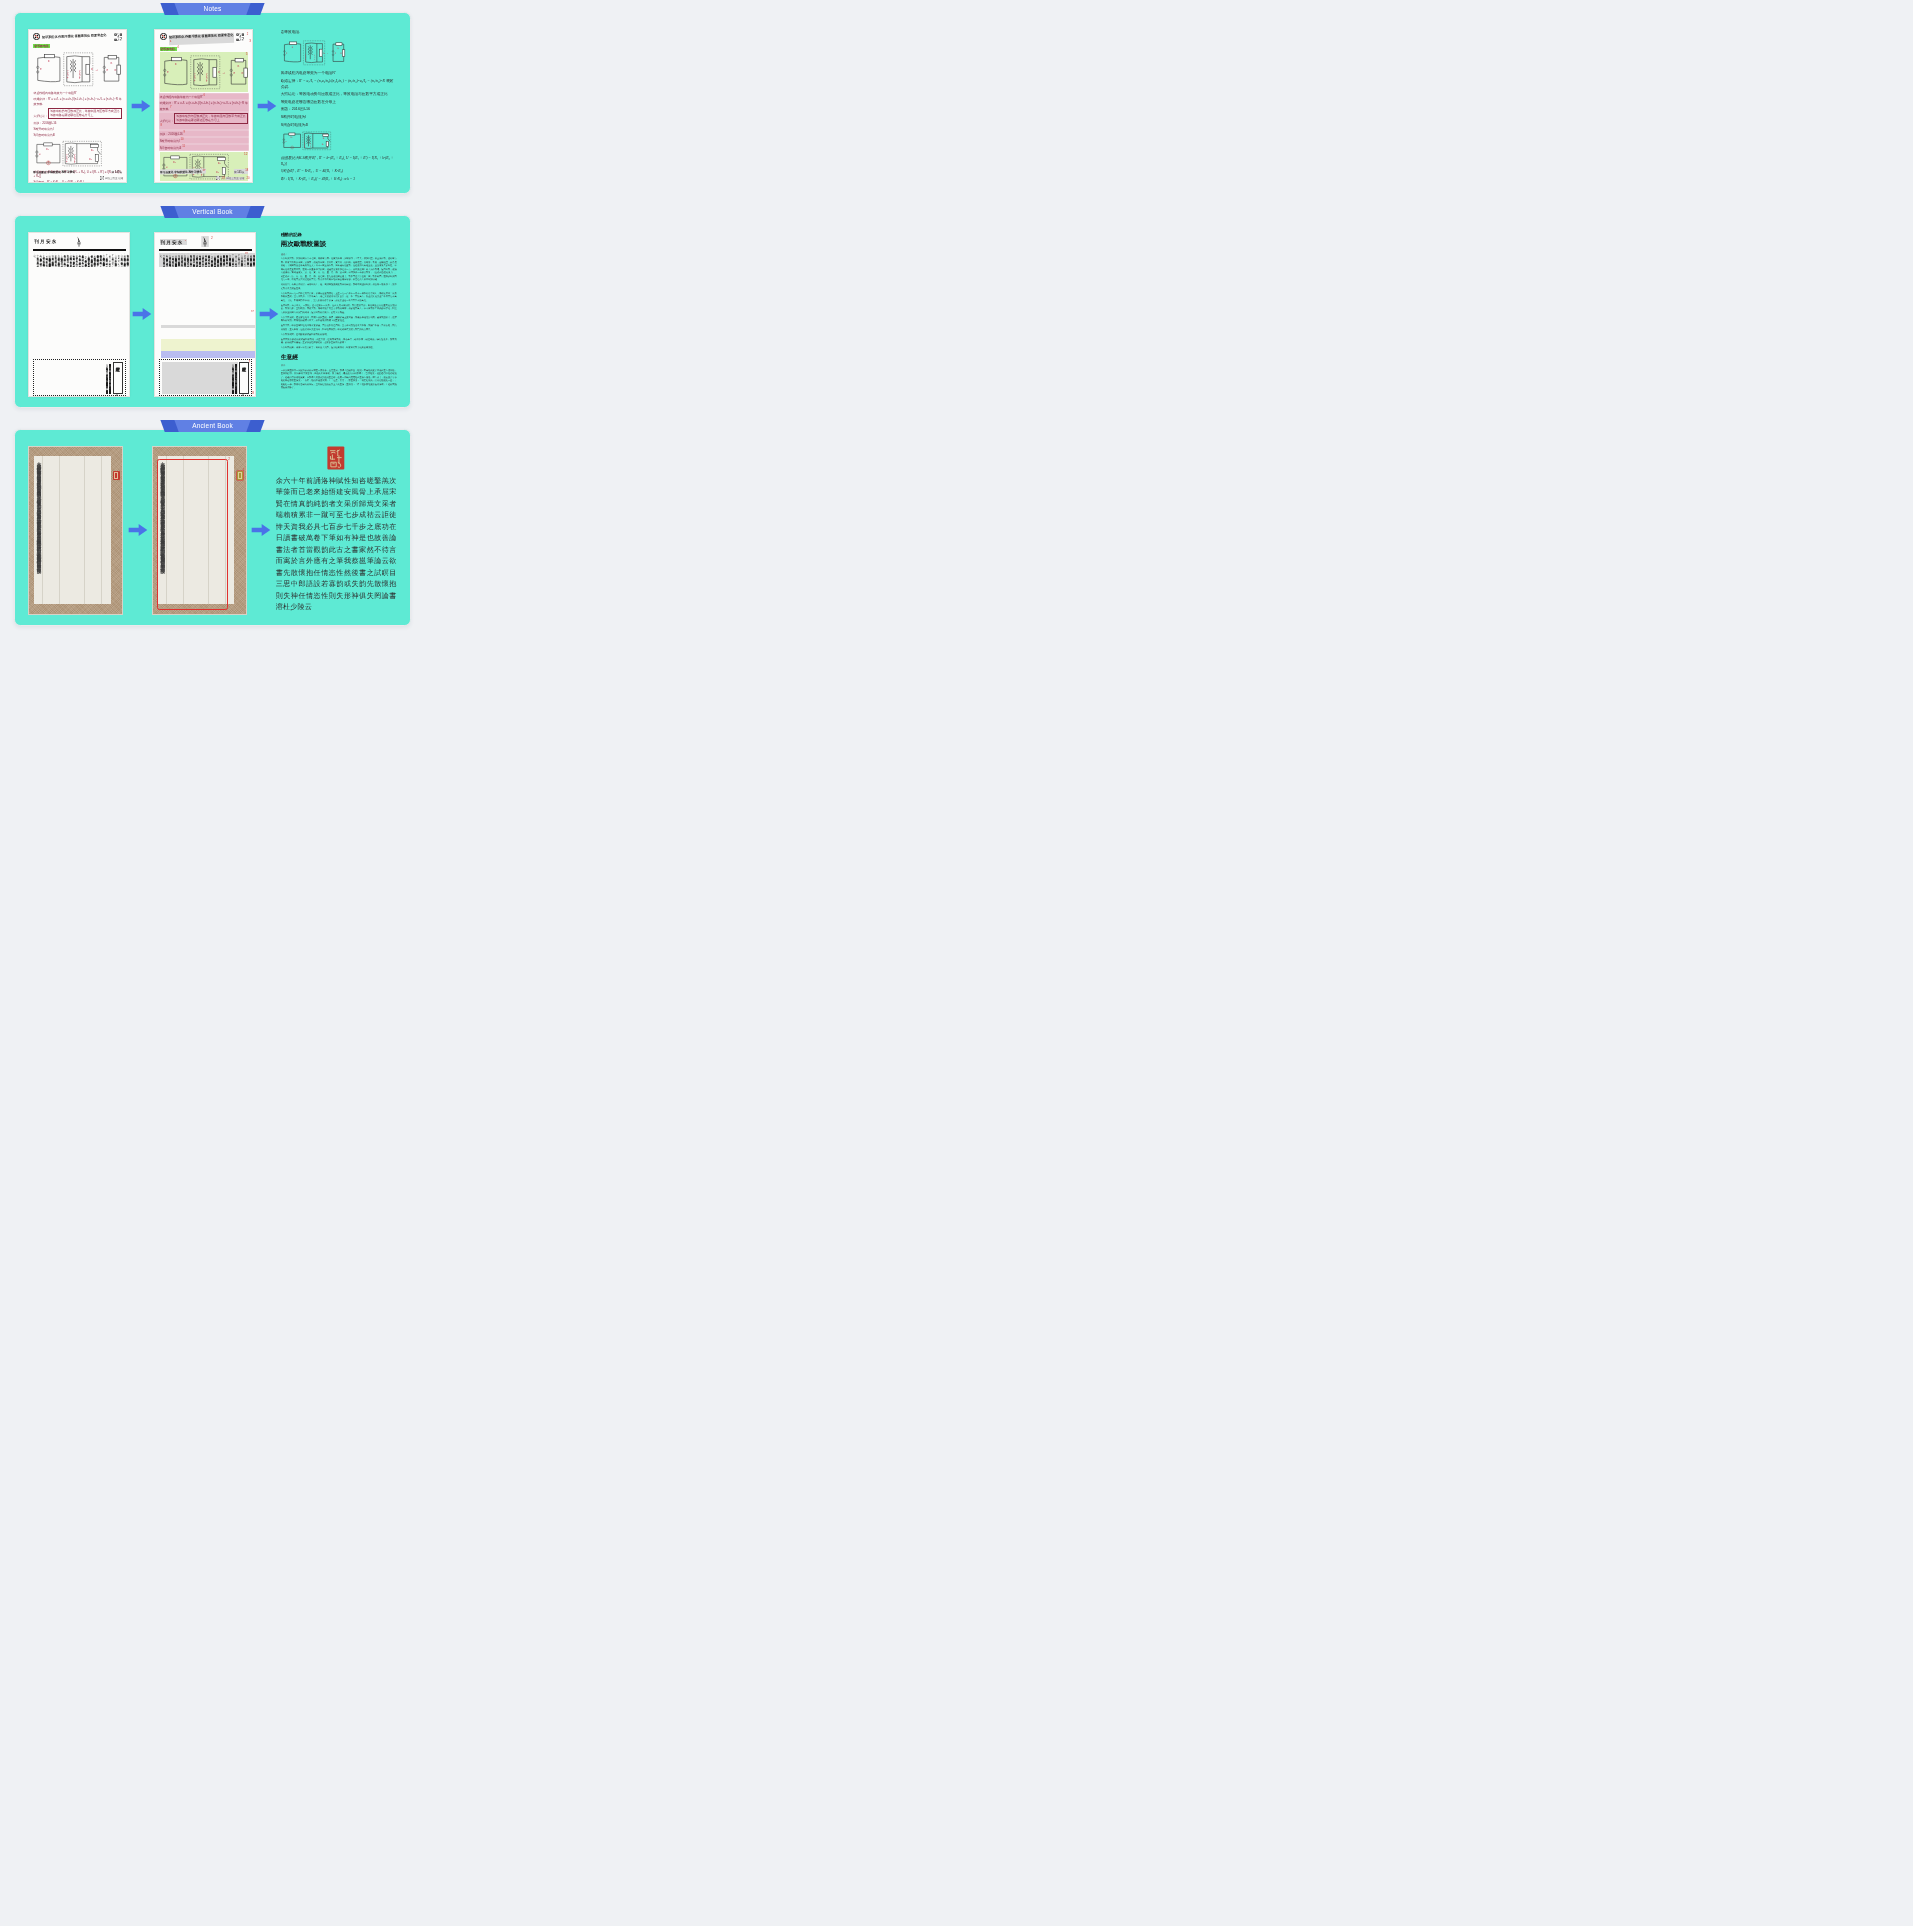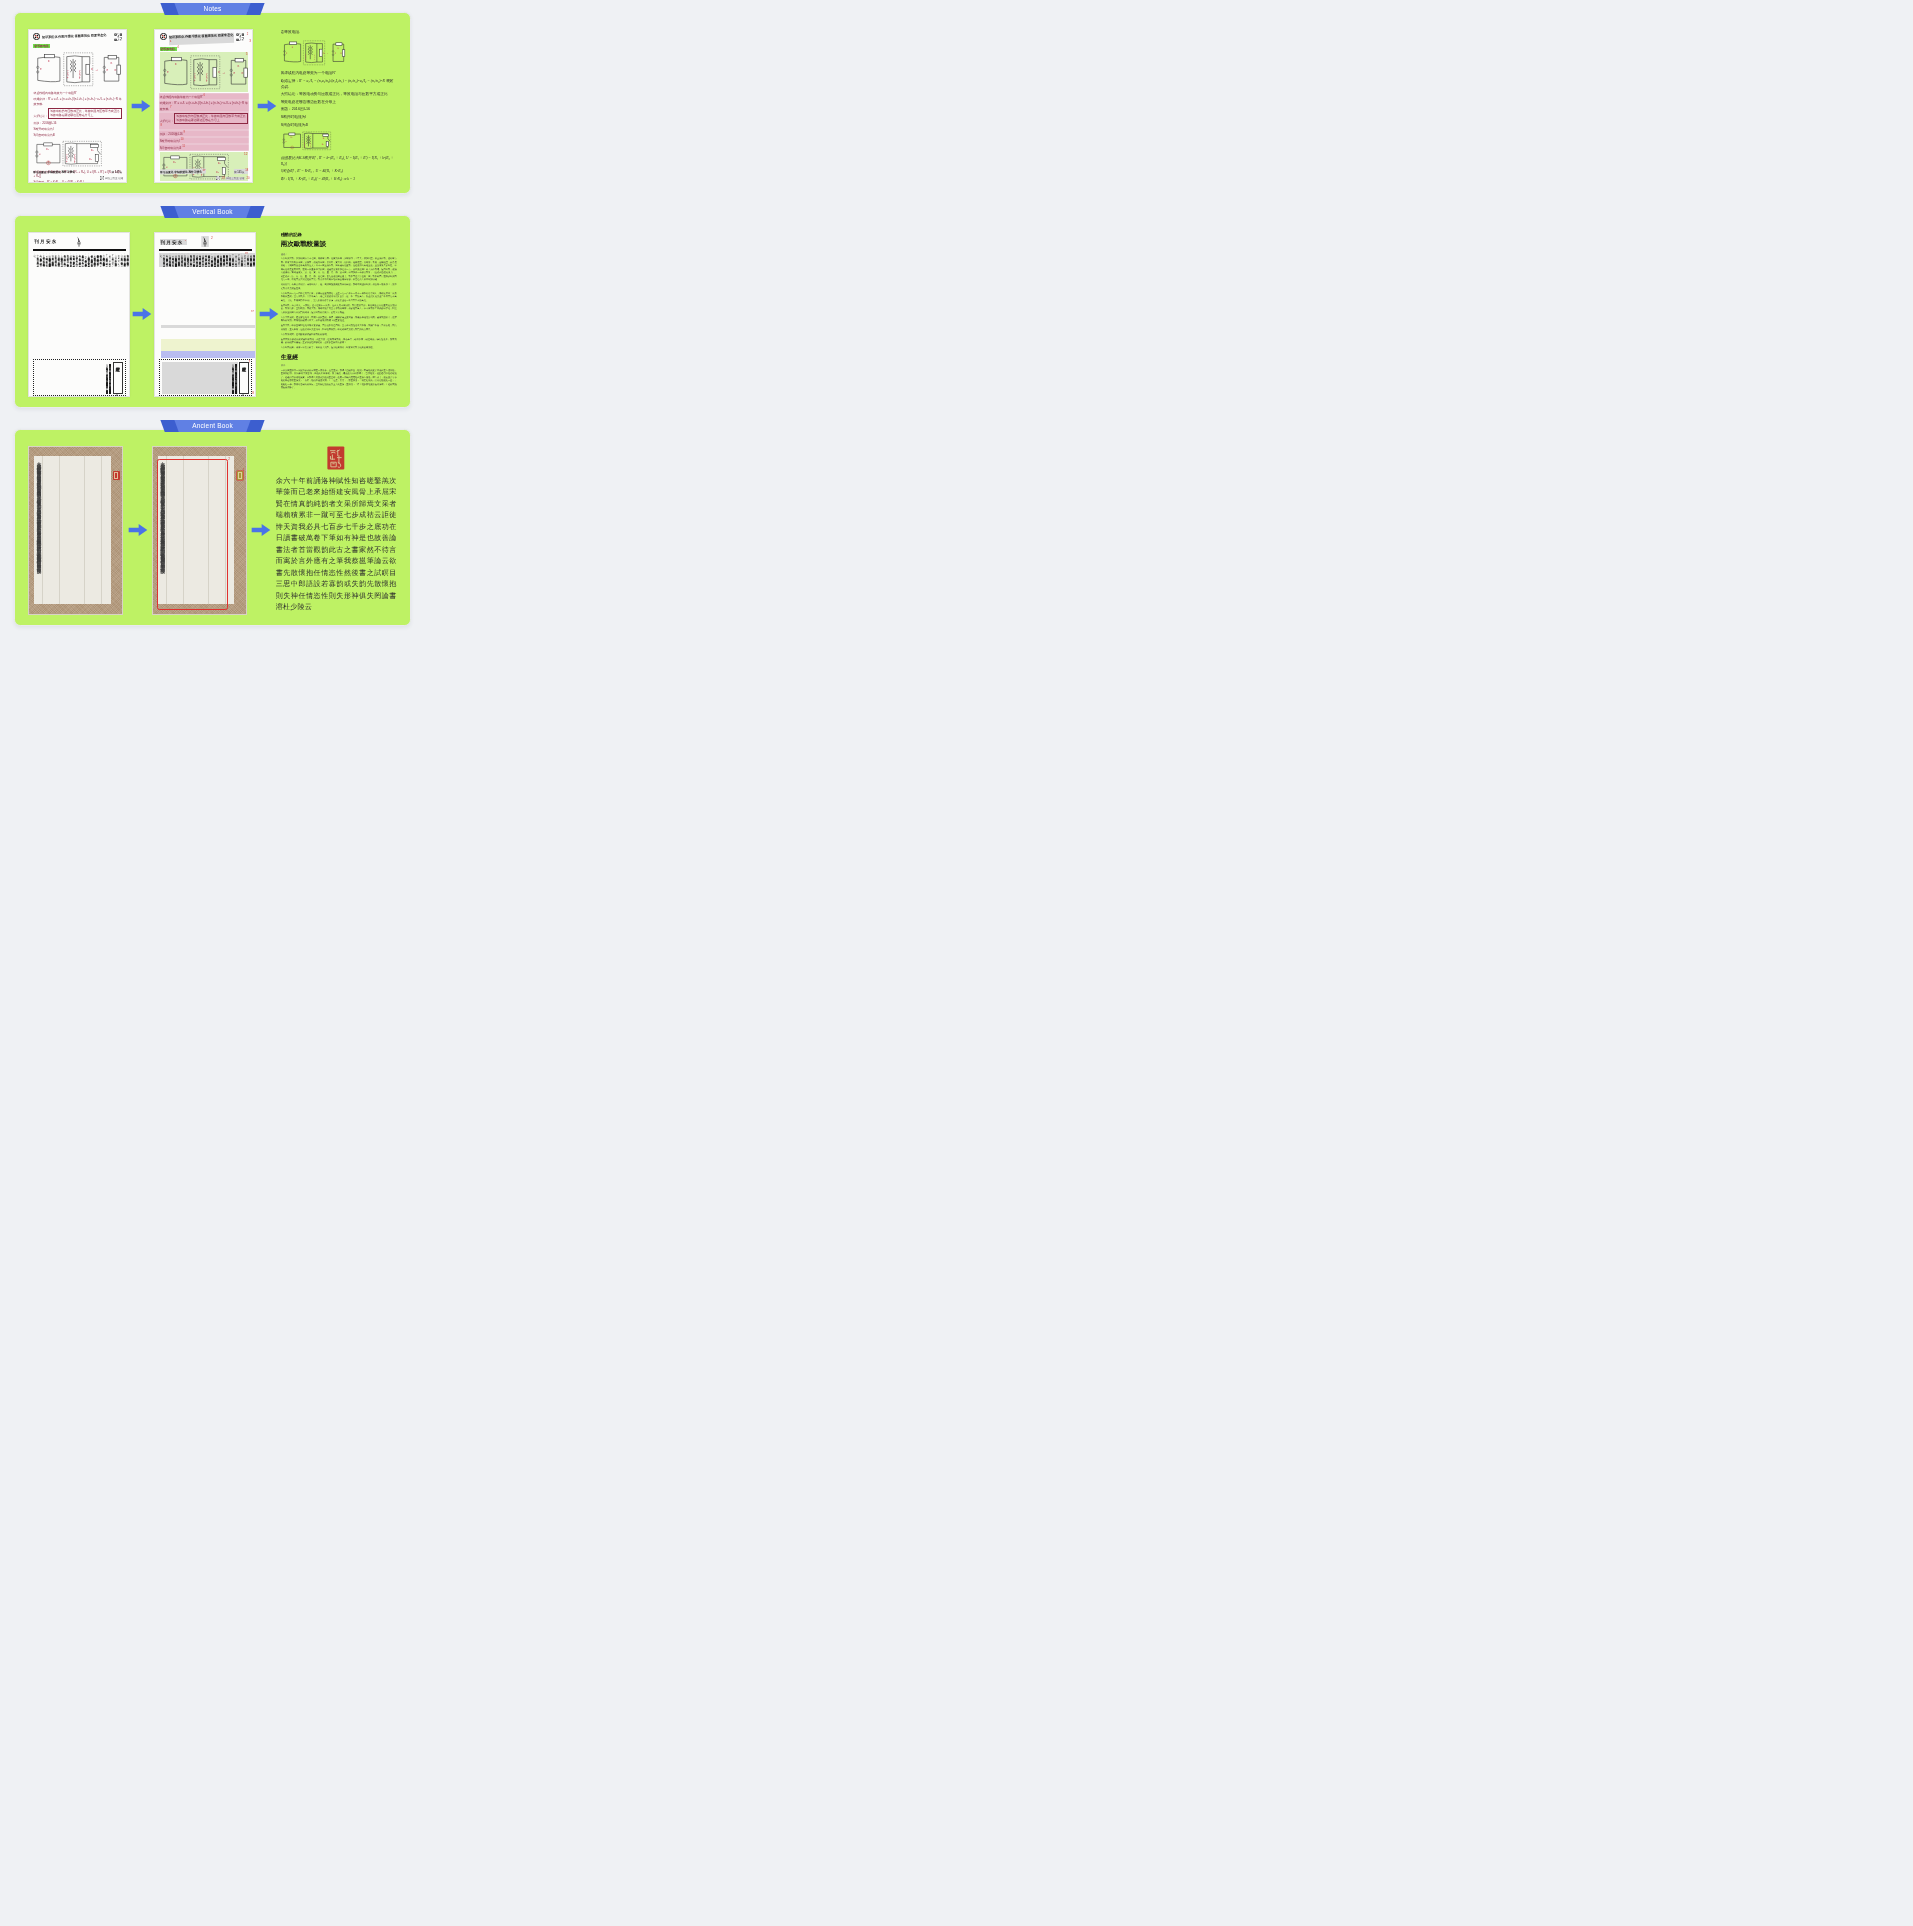--- a/index.html
+++ b/index.html
@@ -3,21 +3,21 @@
 <meta charset="utf-8">
 <style>
   * { margin:0; padding:0; box-sizing:border-box; }
   body { width:425px; background:#eff1f4; font-family:"Liberation Sans", sans-serif; color:#222; }
   .page { width:425px; padding-bottom:7.7px; }
 
   
   .section { position:relative; margin:0 14.3px; }
   .sec-1 { margin-top:11.6px; }
   .sec-2, .sec-3 { margin-top:21px; }
-  .card { position:relative; background:#bef264; border:0.4px solid #e9eaec; border-radius:6.2px;
+  .card { position:relative; background:#5eead4; border:0.4px solid #e9eaec; border-radius:6.2px;
           box-shadow:0 1.2px 3.9px rgba(40,50,80,.07); display:flex; align-items:flex-end;
           justify-content:space-between; padding:16px 13px 10px; }
   .ribbon { position:absolute; left:50%; transform:translateX(-50%); top:-10px; width:85px; height:12px;
             background:#6080e4; color:#fff; font-size:6.5px; letter-spacing:0.2px; display:flex;
             align-items:center; justify-content:center; border-radius:1.2px; z-index:5; }
   .ribbon i { position:absolute; top:0.4px; width:14px; height:11.6px; background:#3c5ecf; z-index:-1; }
   .ribbon i.l { left:-7.7px; transform:skewX(20deg); }
   .ribbon i.r { right:-7.7px; transform:skewX(-20deg); }
 
   .arrow-svg { flex:0 0 20px; height:14px; align-self:center; }

